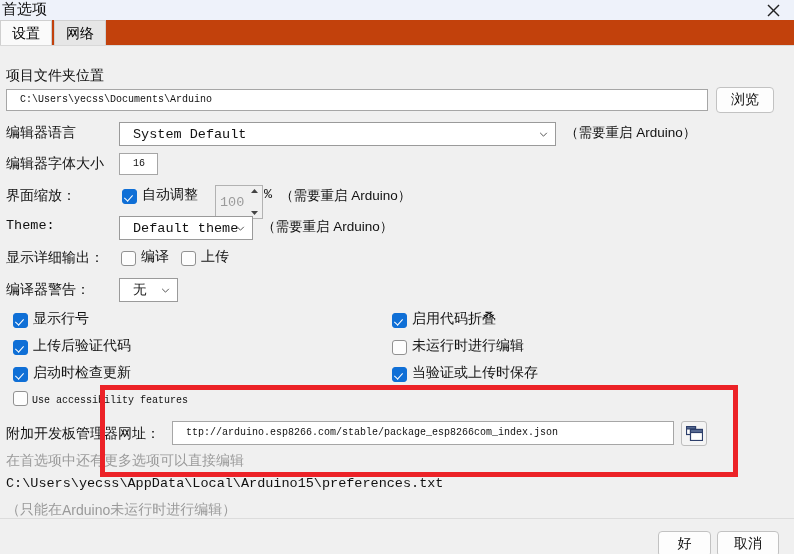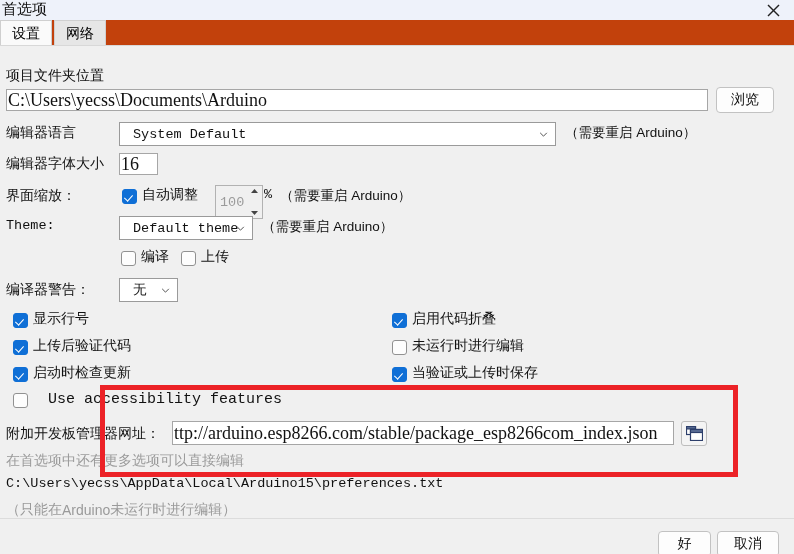--- a/index.html
+++ b/index.html
@@ -106,24 +106,24 @@
     white-space: nowrap;
   }
 
   
   .textinput {
     background: #fff;
     border: 1px solid #a6a6a6;
     box-sizing: border-box;
     height: 22px;
     line-height: 20px;
-    font-family: Liberation Serif, serif;
-    font-size: 18px;
-    color: #111;
-    padding: 0 1px;
+    font-family: Liberation Mono, monospace;
+    font-size: 10px;
+    color: #111;
+    padding: 0 13px;
     overflow: hidden;
     white-space: nowrap;
   }
 
   
   .combo {
     background: #fff;
     border: 1px solid #9a9a9a;
     box-sizing: border-box;
     height: 24px;
@@ -207,22 +207,22 @@
     box-sizing: border-box;
   }
   .cblabel {
     font-size: 14px;
     margin-left: 5px;
     color: #111;
     white-space: nowrap;
   }
   .cblabel.mono {
     font-family: "Liberation Mono", monospace;
-    font-size: 15px;
-    margin-left: 20px;
+    font-size: 10px;
+    margin-left: 4px;
   }
 
   
   .btn {
     background: #fdfdfd;
     border: 1px solid #c2c2c2;
     border-radius: 4px;
     box-sizing: border-box;
     font-size: 14px;
     color: #111;
@@ -348,20 +348,23 @@
   <div class="combo" style="position:absolute; left:119px; top:170px; width:134px;">
     <span>Default theme</span>
     <svg class="arrow" viewBox="0 0 10 6">
       <polyline points="1,1 5,5 9,1" fill="none" stroke="#555" stroke-width="1.2"></polyline>
     </svg>
   </div>
   <div class="row" style="left:262px; top:172px;">
     <span class="note">（需要重启 Arduino）</span>
   </div>
 
+  <div class="row" style="left:6px; top:203px;">
+    <span class="lbl">显示详细输出：</span>
+  </div>
   <div class="cb" style="position:absolute; left:121px; top:202px;">
     <span class="cbbox off"></span>
     <span class="cblabel">编译</span>
   </div>
   <div class="cb" style="position:absolute; left:181px; top:202px;">
     <span class="cbbox off"></span>
     <span class="cblabel">上传</span>
   </div>
 
   <div class="row" style="left:6px; top:235px;">

